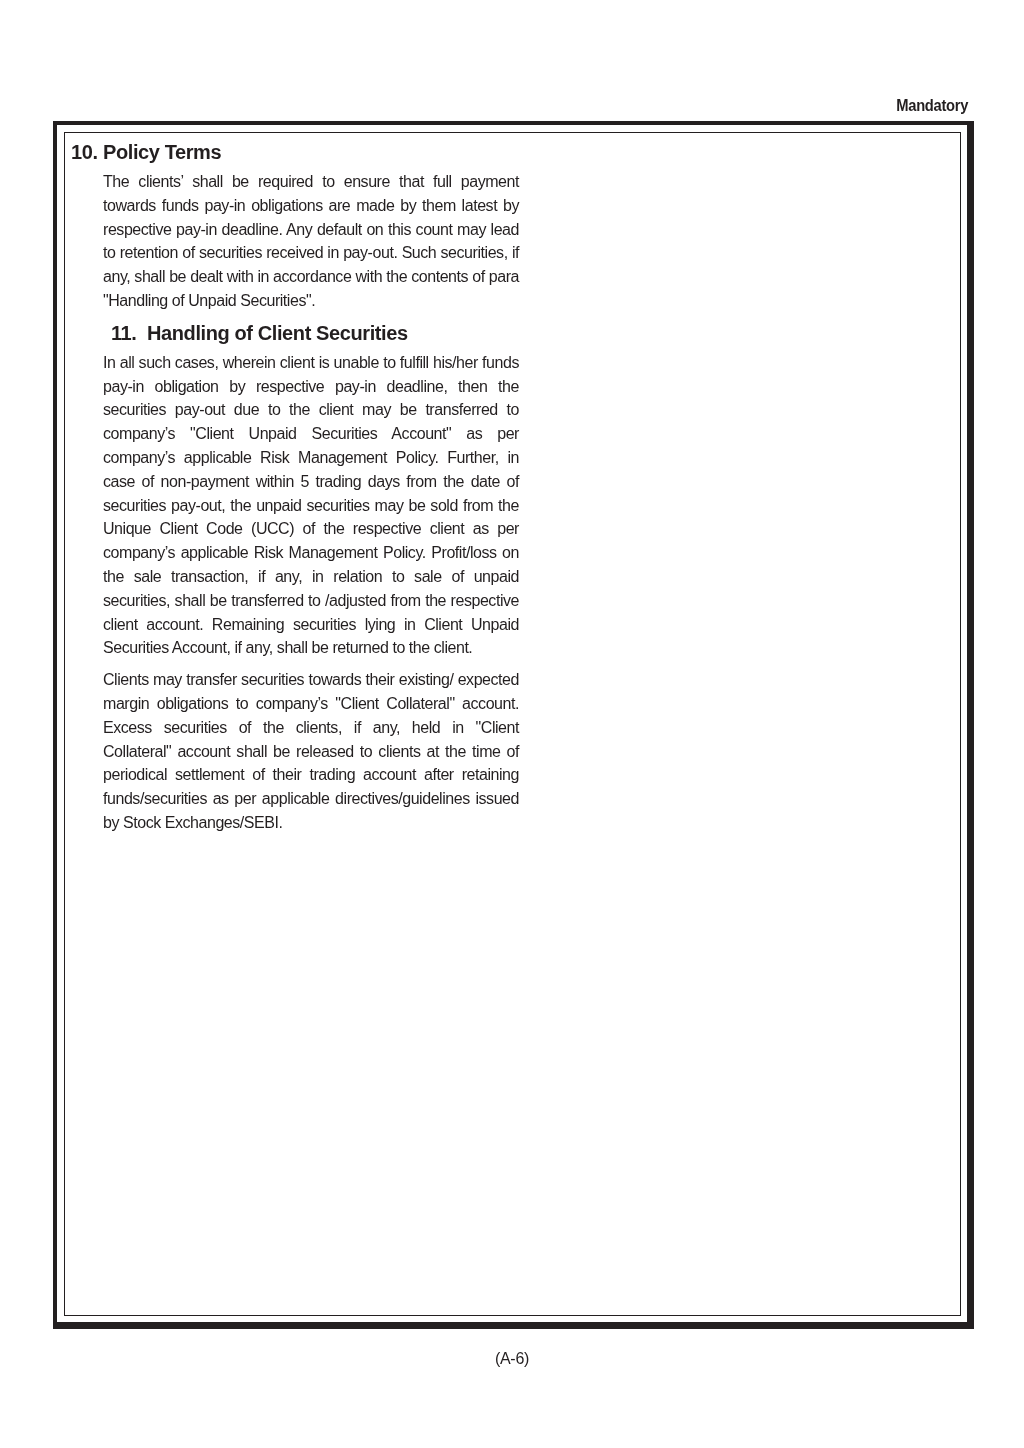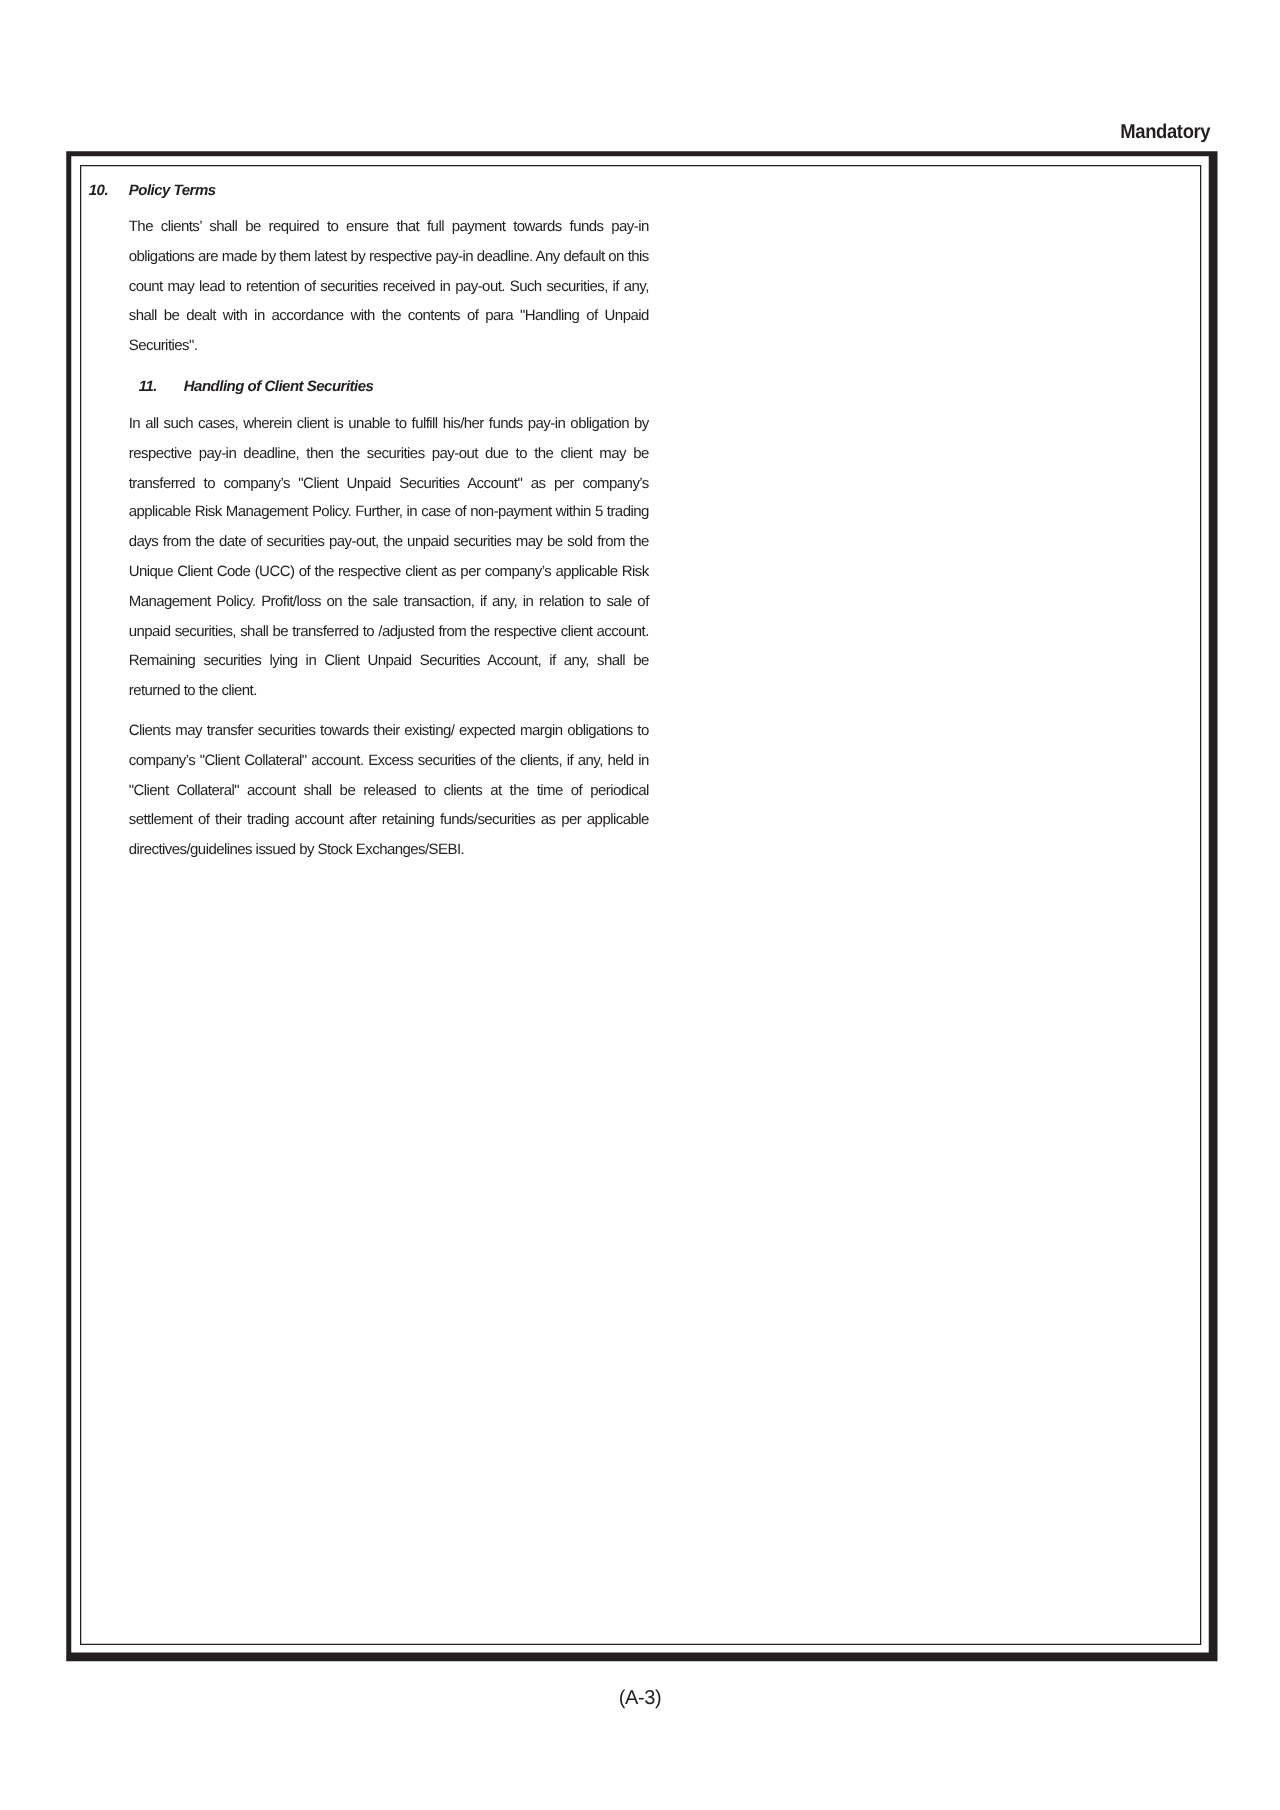--- a/index.html
+++ b/index.html
@@ -48,38 +48,37 @@
       position: absolute;
       left: 14px;
       top: 15px;
       width: 448px;
     }
     .section {
       margin-bottom: 8px;
     }
     .section-title {
       display: flex;
-      font-size: 12px;
+      font-size: 20px;
       font-weight: bold;
       line-height: 24px;
       letter-spacing: -0.4px;
       margin-bottom: 6px;
-      font-style: italic;
     }
     .section-num {
       width: 32px;
       flex: none;
     }
     .section-num.wide {
       width: 36px;
       margin-left: 40px;
     }
     .section-body {
       margin-left: 32px;
-      font-size: 12px;
+      font-size: 16px;
       line-height: 23.8px;
       text-align: justify;
       letter-spacing: -0.45px;
     }
     .page-number {
       position: absolute;
       top: 1350px;
       left: 0;
       width: 1024px;
       text-align: center;
@@ -112,13 +111,13 @@
       <div class="section-body">In all such cases, wherein client is unable to fulfill his/her funds pay-in obligation by respective pay-in deadline, then the securities pay-out due to the client may be transferred to company’s "Client Unpaid Securities Account" as per company’s applicable Risk Management Policy. Further, in case of non-payment within 5 trading days from the date of securities pay-out, the unpaid securities may be sold from the Unique Client Code (UCC) of the respective client as per company’s applicable Risk Management Policy. Profit/loss on the sale transaction, if any, in relation to sale of unpaid securities, shall be transferred to /adjusted from the respective client account. Remaining securities lying in Client Unpaid Securities Account, if any, shall be returned to the client.</div>
     </div>
 
     <div class="section">
       <div class="section-body">Clients may transfer securities towards their existing/ expected margin obligations to company’s "Client Collateral" account. Excess securities of the clients, if any, held in  "Client Collateral" account shall be released to clients at the time of periodical settlement of their trading account after retaining funds/securities as per applicable directives/guidelines issued by Stock Exchanges/SEBI.</div>
     </div>
 
   </div>
 </div>
 
-<div class="page-number">(A-3)</div>
+<div class="page-number">(A-6)</div>
 
 </body></html>

